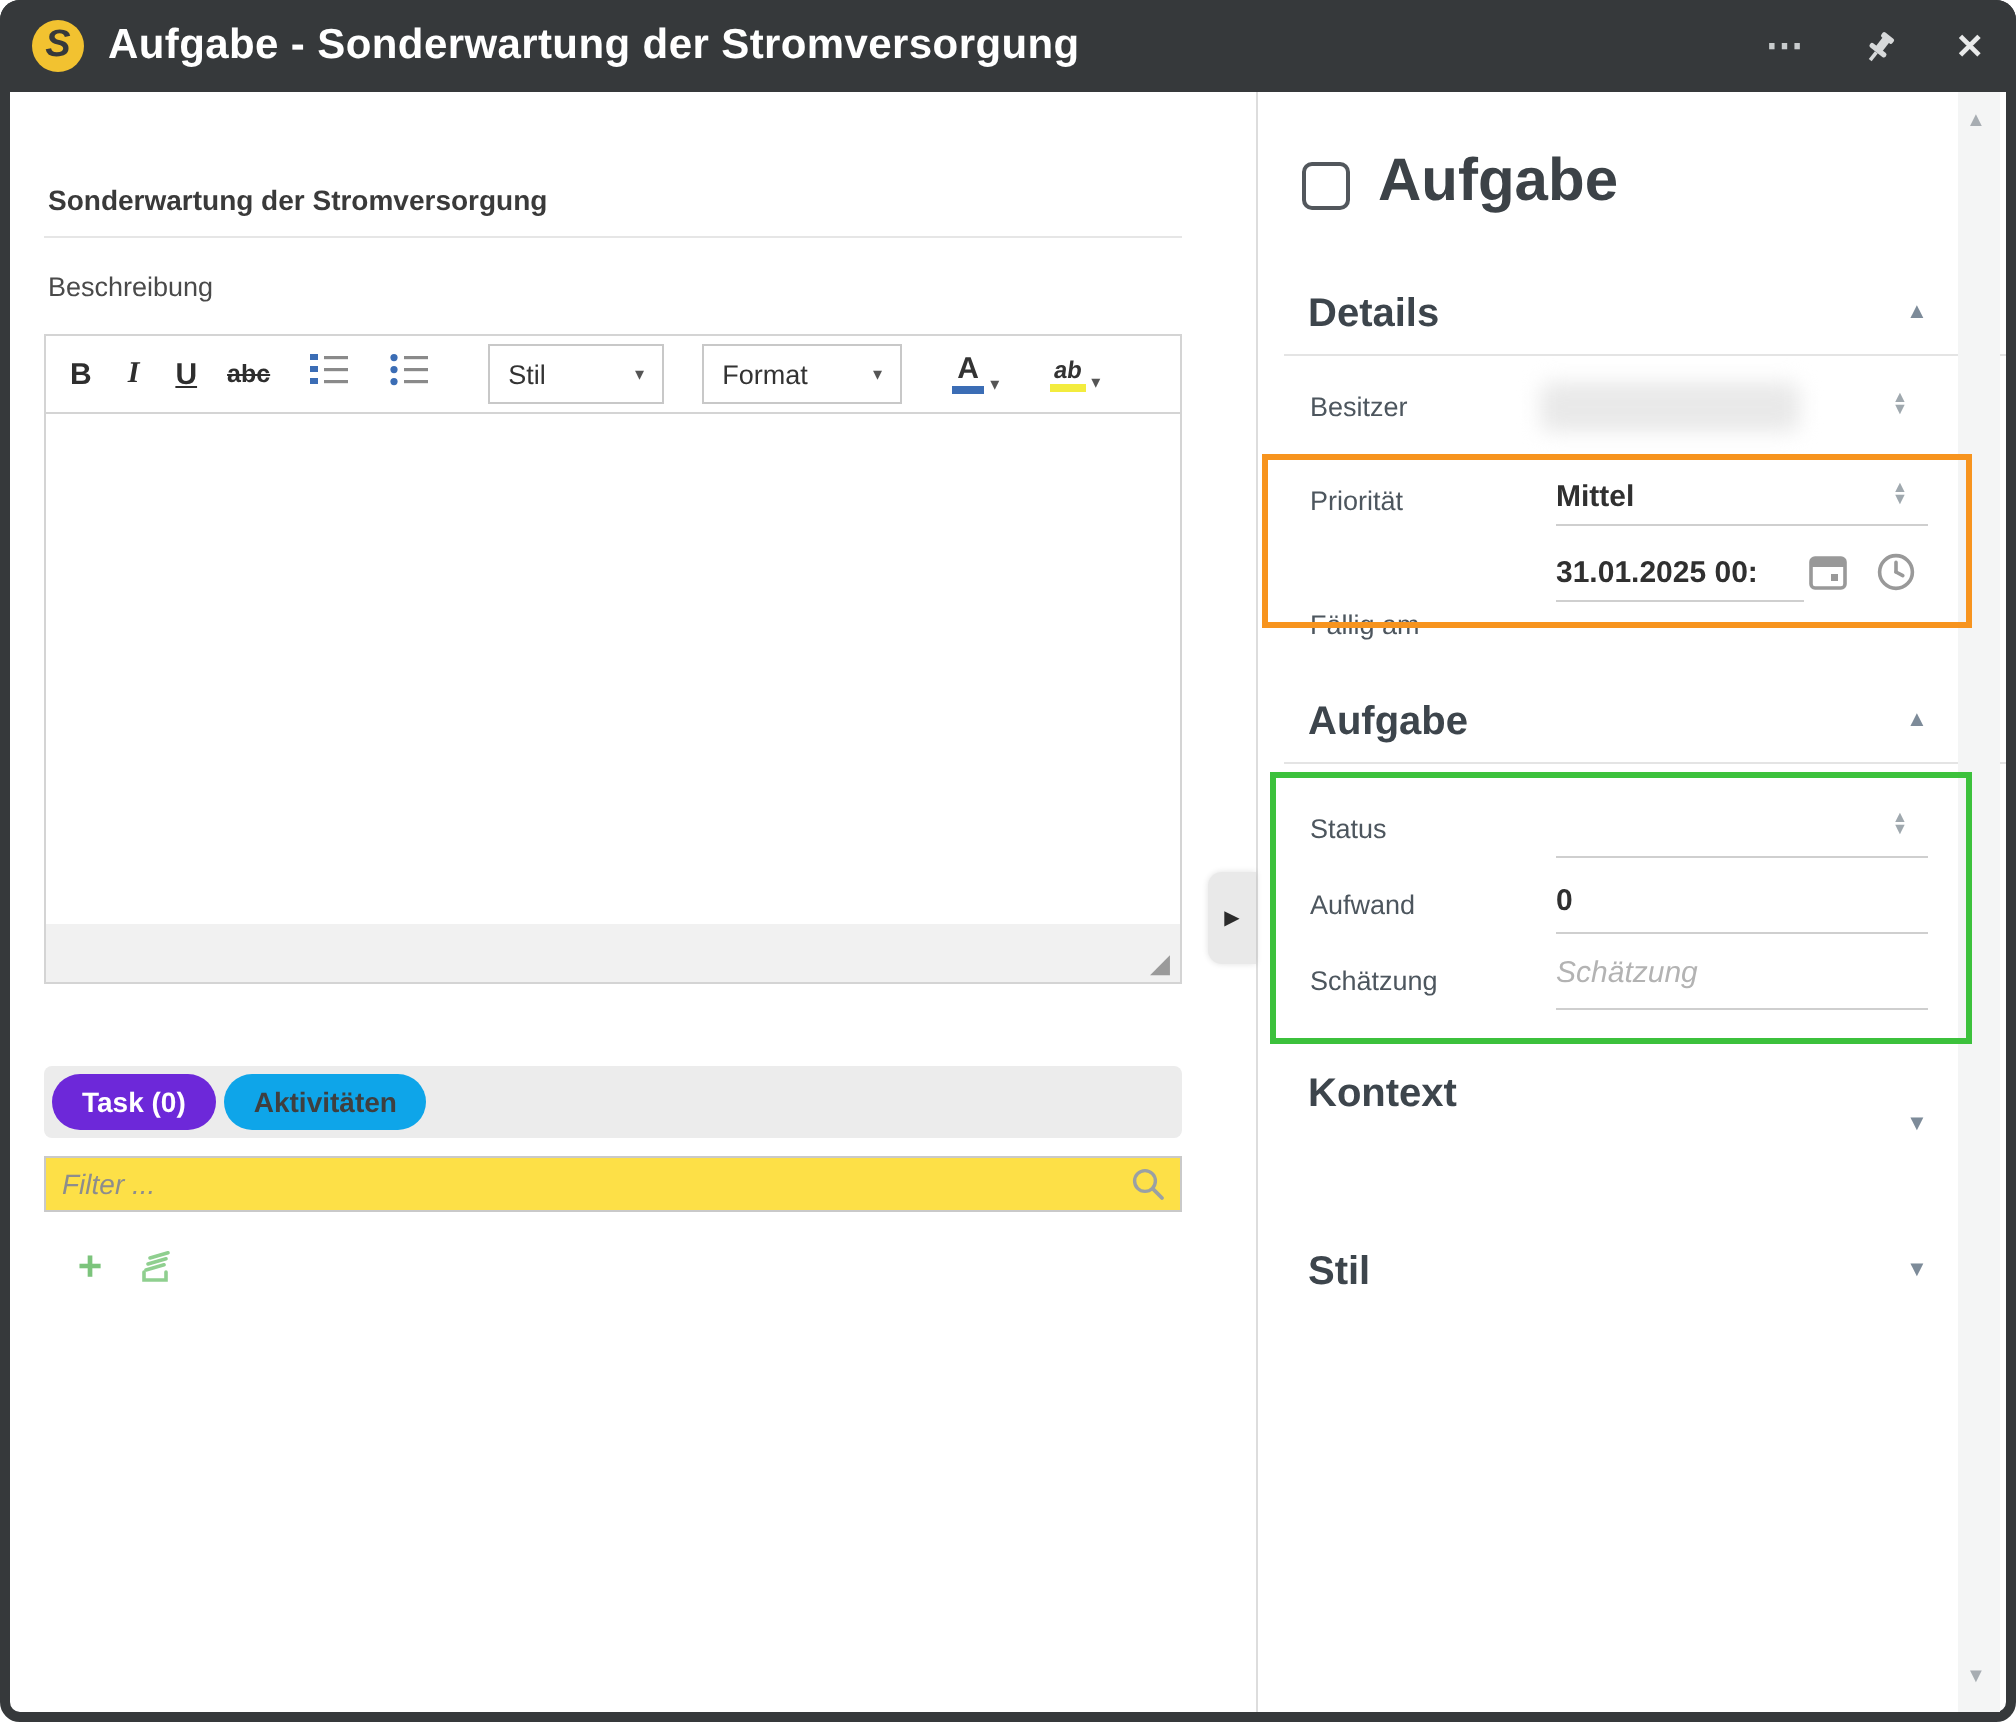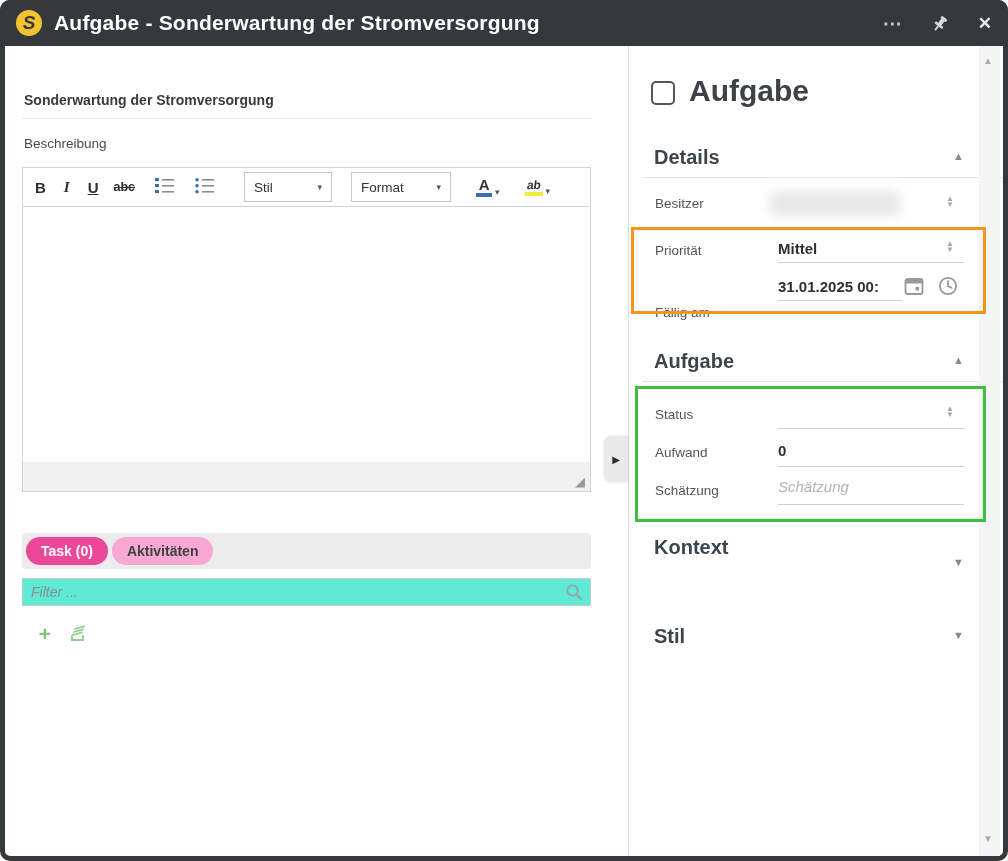--- a/index.html
+++ b/index.html
@@ -36,24 +36,24 @@
   .bar-blue{width:16px;height:4px;background:#3b6db5;margin-top:1px;}
   .bar-yellow{width:18px;height:4px;background:#f3ec3e;margin-top:1px;}
   .hl-letter{font-size:12px;font-weight:700;color:#333;line-height:1;transform:skewX(-8deg);}
 
   .editor-body{position:absolute;left:22px;top:207px;width:569px;height:255px;border-left:1px solid #d4d4d4;border-right:1px solid #d4d4d4;background:#fff;box-sizing:border-box;z-index:2;cursor:text;}
   .editor-foot{position:absolute;left:22px;top:462px;width:569px;height:30px;background:#f1f1f1;border:1px solid #d4d4d4;border-top:none;box-sizing:border-box;z-index:2;}
   .resize-glyph{position:absolute;right:5px;bottom:3px;font-size:13px;color:#9a9a9a;cursor:nwse-resize;line-height:1;}
 
   .tabbar{position:absolute;left:22px;top:533px;width:569px;height:36px;background:#ececec;border-radius:4px;display:flex;align-items:center;padding-left:4px;gap:4px;box-sizing:border-box;z-index:2;}
   .pill{font-size:14px;font-weight:700;padding:6px 15px;border-radius:14px;cursor:pointer;}
-  .pill.active{background:#ec4899;color:#fff;}
-  .pill.idle{background:#f9a8d4;color:#3f3f3f;}
-
-  .filterbox{position:absolute;left:22px;top:578px;width:569px;height:28px;border:1px solid #c9c9c9;background:#5eead4;box-sizing:border-box;display:flex;align-items:center;z-index:2;}
+  .pill.active{background:#6d28d9;color:#fff;}
+  .pill.idle{background:#0ea5e9;color:#3f3f3f;}
+
+  .filterbox{position:absolute;left:22px;top:578px;width:569px;height:28px;border:1px solid #c9c9c9;background:#fde047;box-sizing:border-box;display:flex;align-items:center;z-index:2;}
   .filterbox input{flex:1;border:none;outline:none;font-size:14px;font-style:italic;color:#555;padding:0 8px;font-family:inherit;background:transparent;}
   .filterbox input::placeholder{color:#8d8d8d;font-style:italic;}
   .search-ic{margin-right:7px;display:flex;cursor:pointer;}
 
   .createrow{position:absolute;left:22px;top:616px;width:569px;height:34px;display:flex;align-items:center;z-index:2;}
   .plus{color:#7cc47c;font-size:21px;font-weight:700;width:26px;text-align:center;margin-left:10px;cursor:pointer;line-height:1;}
   .createrow input{flex:1;border:none;border-bottom:1px solid #ddd;outline:none;font-size:15px;font-style:italic;color:#555;padding:4px 2px;margin-left:8px;font-family:inherit;background:transparent;}
   .createrow input::placeholder{color:#9a9a9a;font-style:italic;}
   .stack-ic{margin-left:10px;margin-right:6px;cursor:pointer;display:flex;}
 

